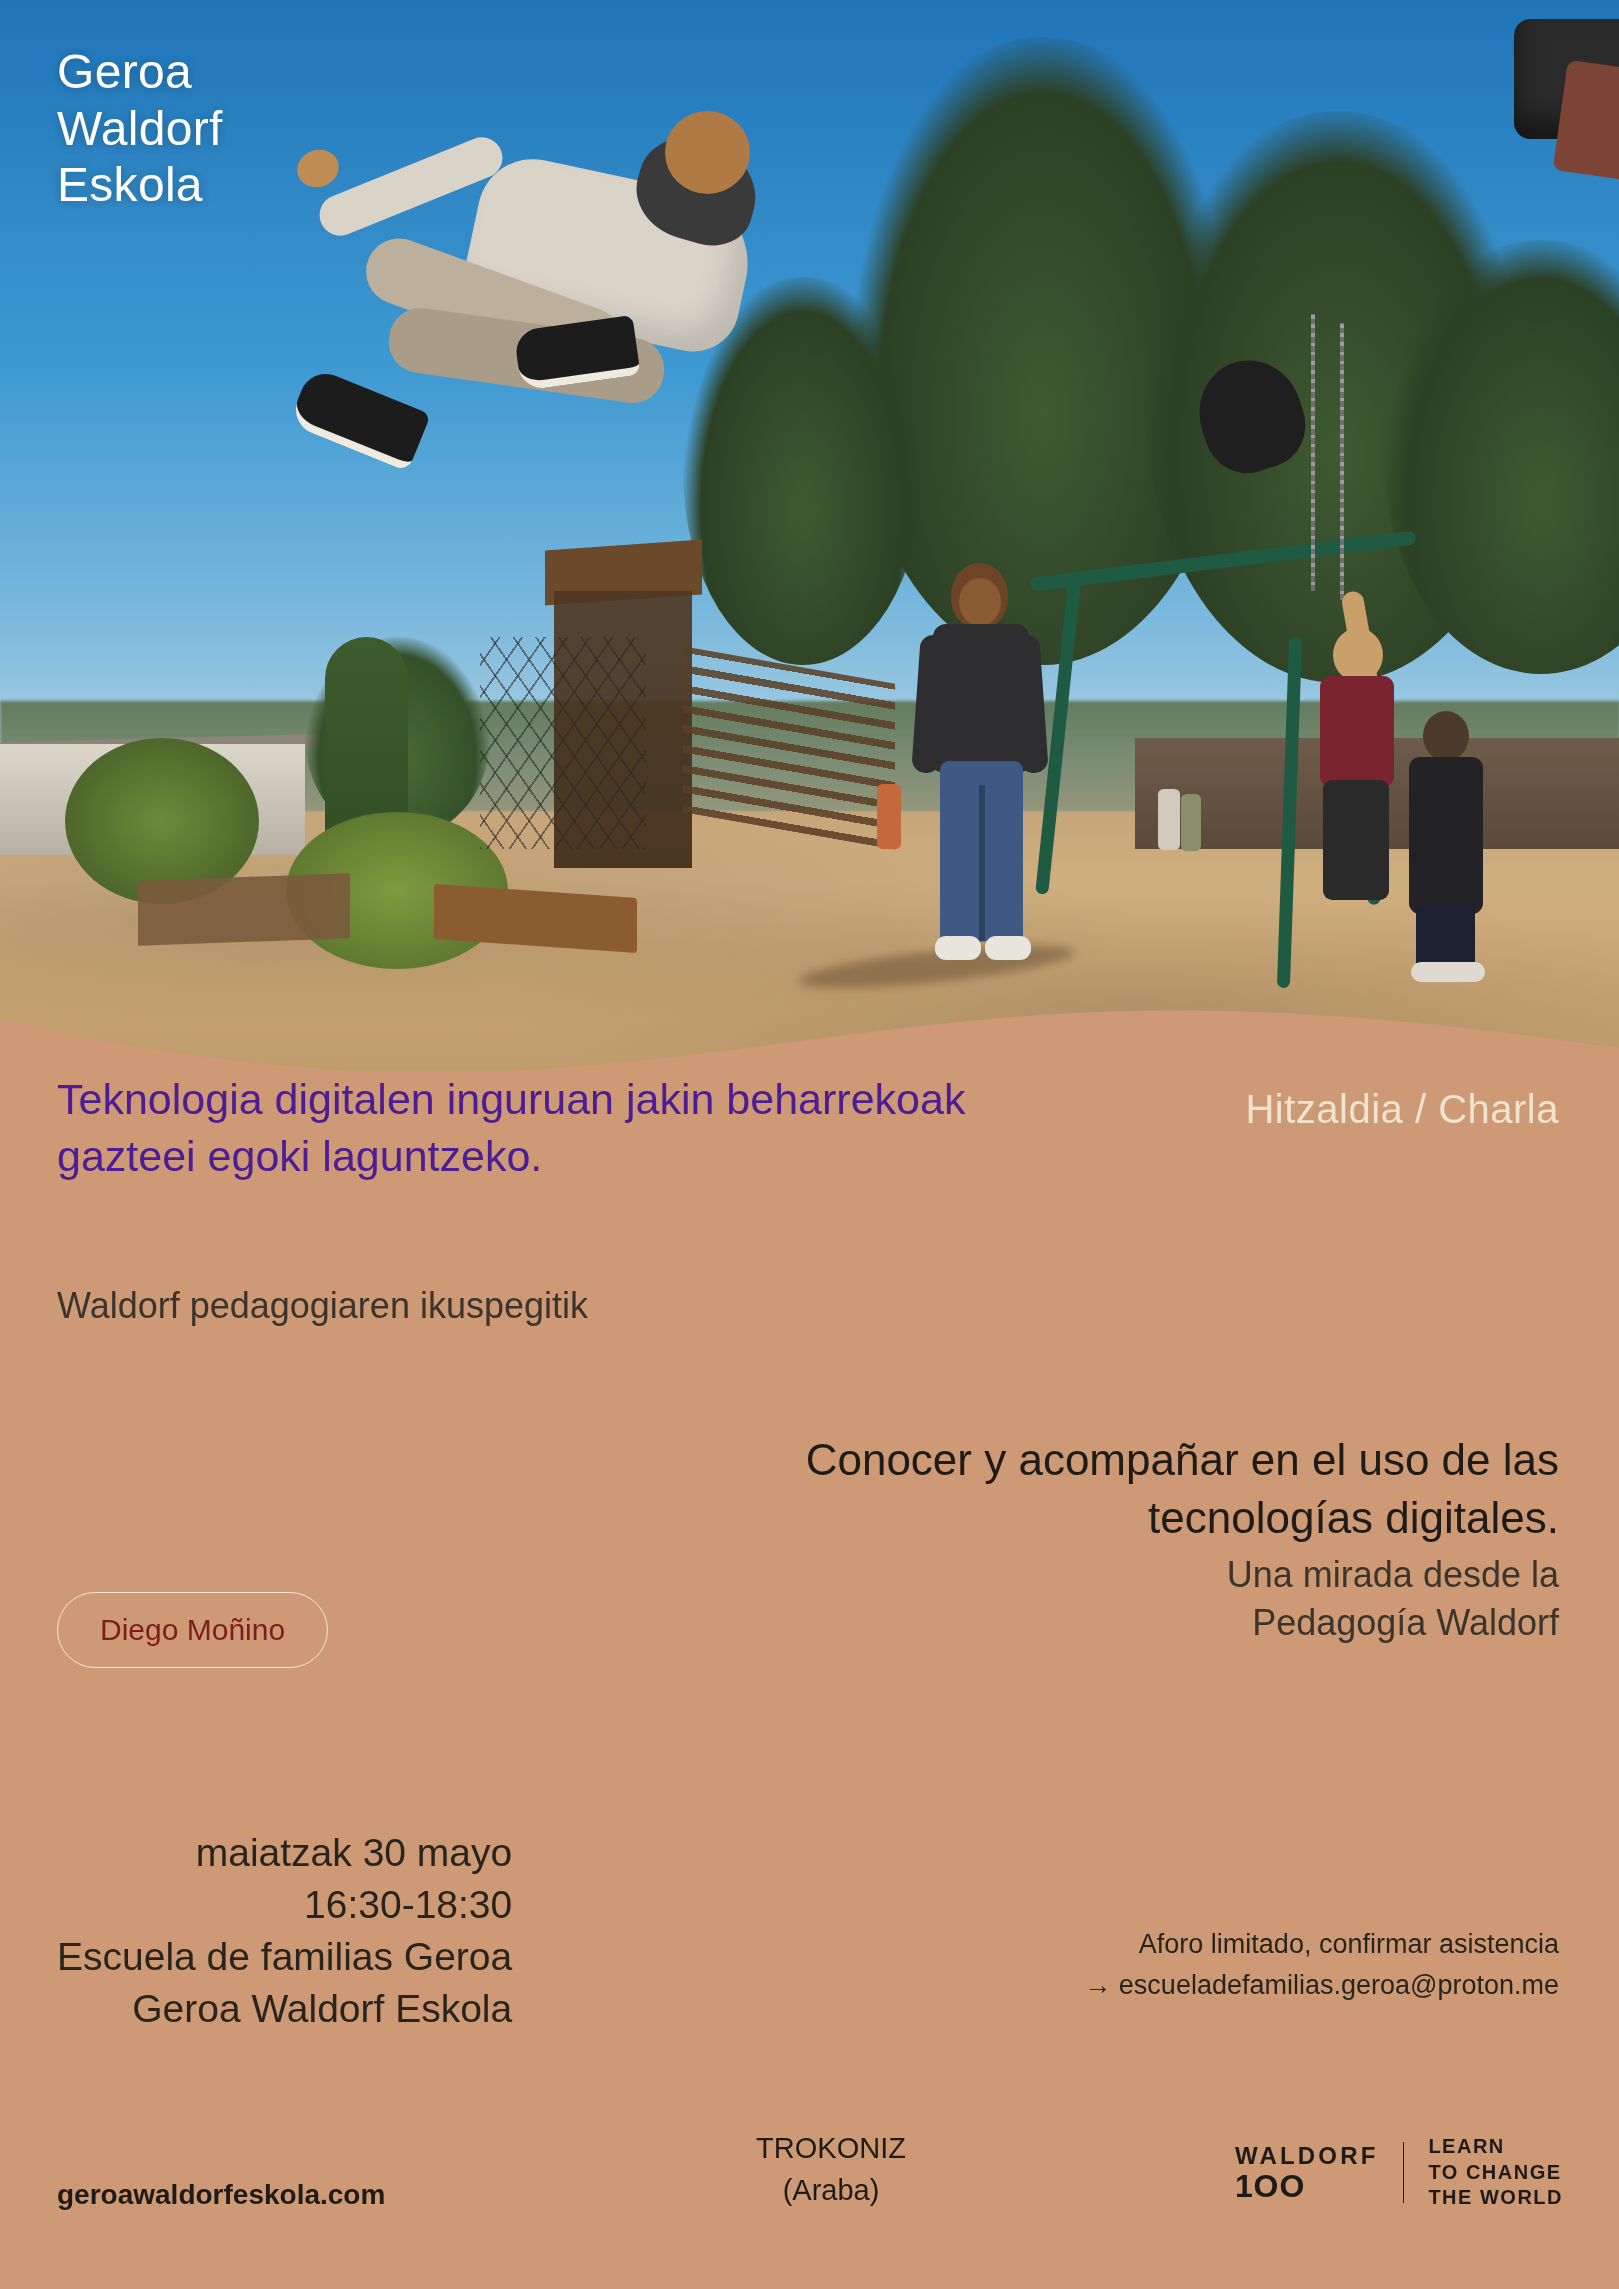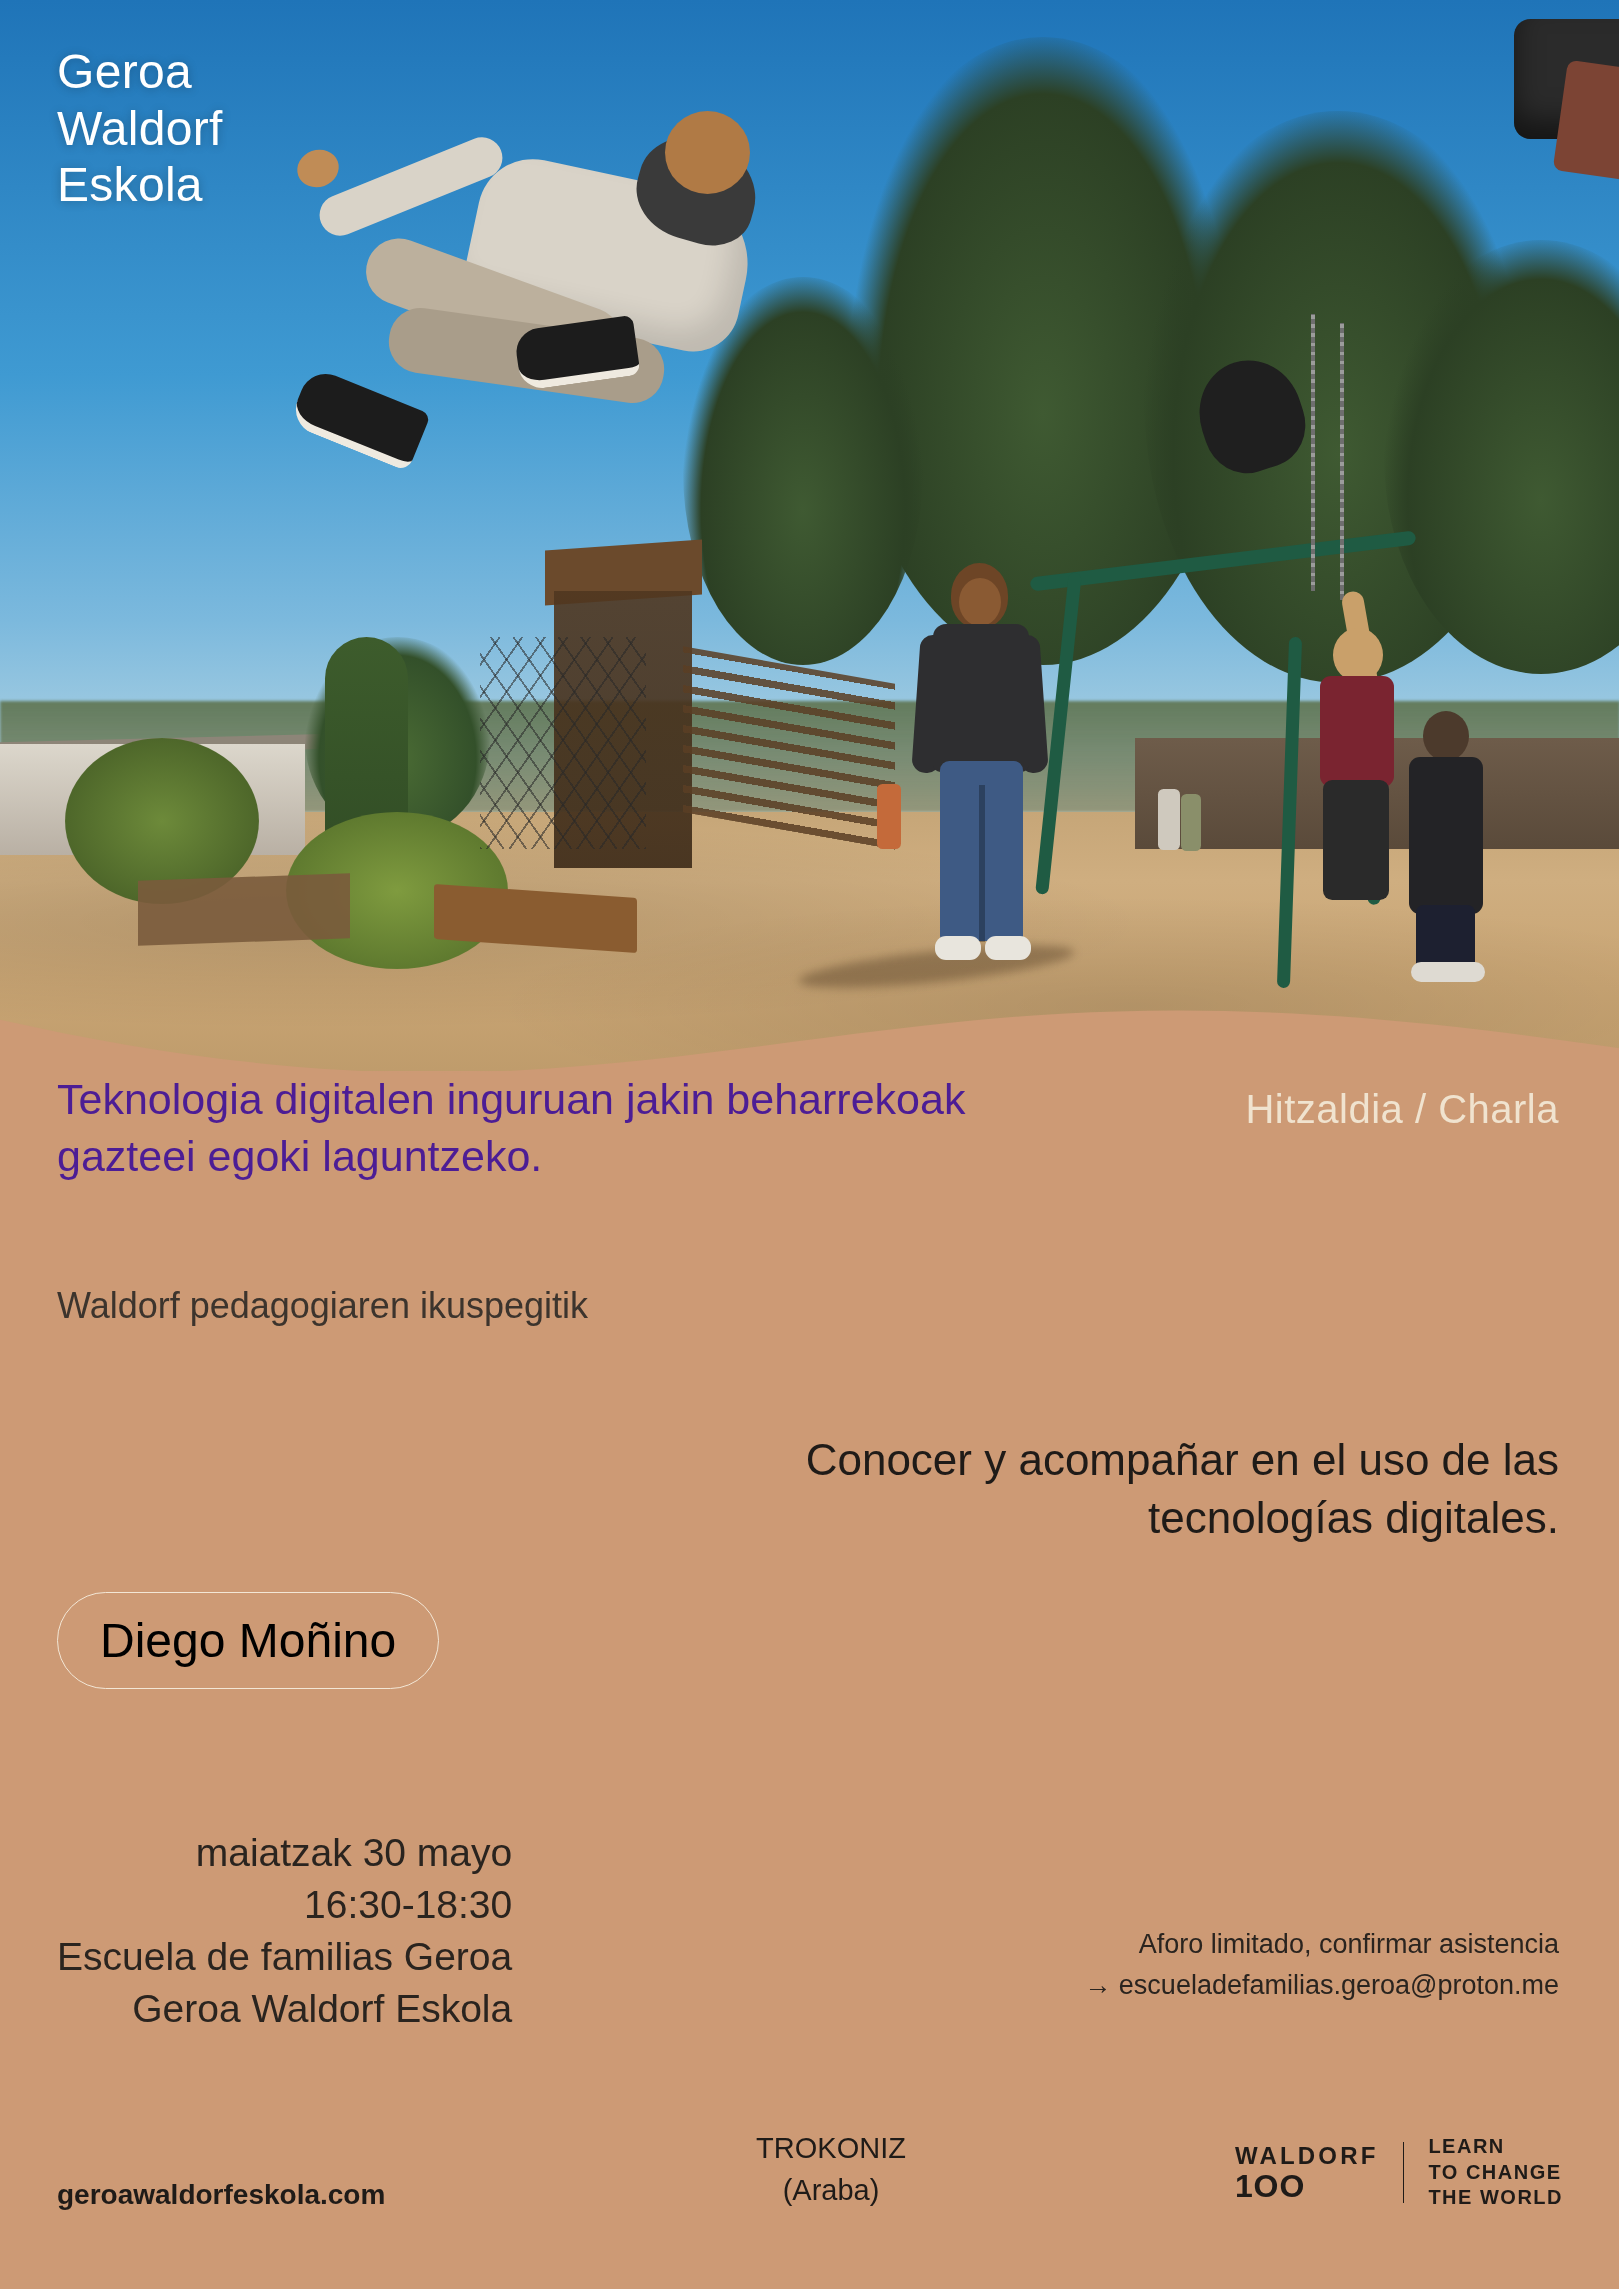--- a/index.html
+++ b/index.html
@@ -311,22 +311,22 @@
     line-height: 1.33;
     color: #3c342d;
     margin-top: 3.7px;
   }
   .speaker {
     position: absolute;
     left: 57px; top: 549px;
     padding: 20px 42px;
     border: 1.8px solid #f3e7d6;
     border-radius: 55px;
-    font-size: 48px;
-    color: #000000;
+    font-size: 30px;
+    color: #7f1d1d;
     display: inline-block;
   }
   .details {
     position: absolute;
     left: 57px; top: 784px;
     font-size: 39px;
     line-height: 1.33;
     color: #2a241f;
     text-align: right;
   }
@@ -476,20 +476,24 @@
 
   <div class="content">
 
     <div class="kicker">Hitzaldia / Charla</div>
 
     <div class="eu-title">Teknologia digitalen inguruan jakin beharrekoak gazteei egoki laguntzeko.</div>
     <div class="eu-sub">Waldorf pedagogiaren ikuspegitik</div>
 
     <div class="es-block">
       <div class="es-title">Conocer y acompañar en el uso de las tecnologías digitales.</div>
+      <div class="es-sub">
+        <div>Una mirada desde la</div>
+        <div>Pedagogía Waldorf</div>
+      </div>
     </div>
 
     <div class="speaker">Diego Moñino</div>
 
     <div class="details">
       <div class="strong">maiatzak 30 mayo</div>
       <div class="strong">16:30-18:30</div>
       <div>Escuela de familias Geroa</div>
       <div>Geroa Waldorf Eskola</div>
     </div>

